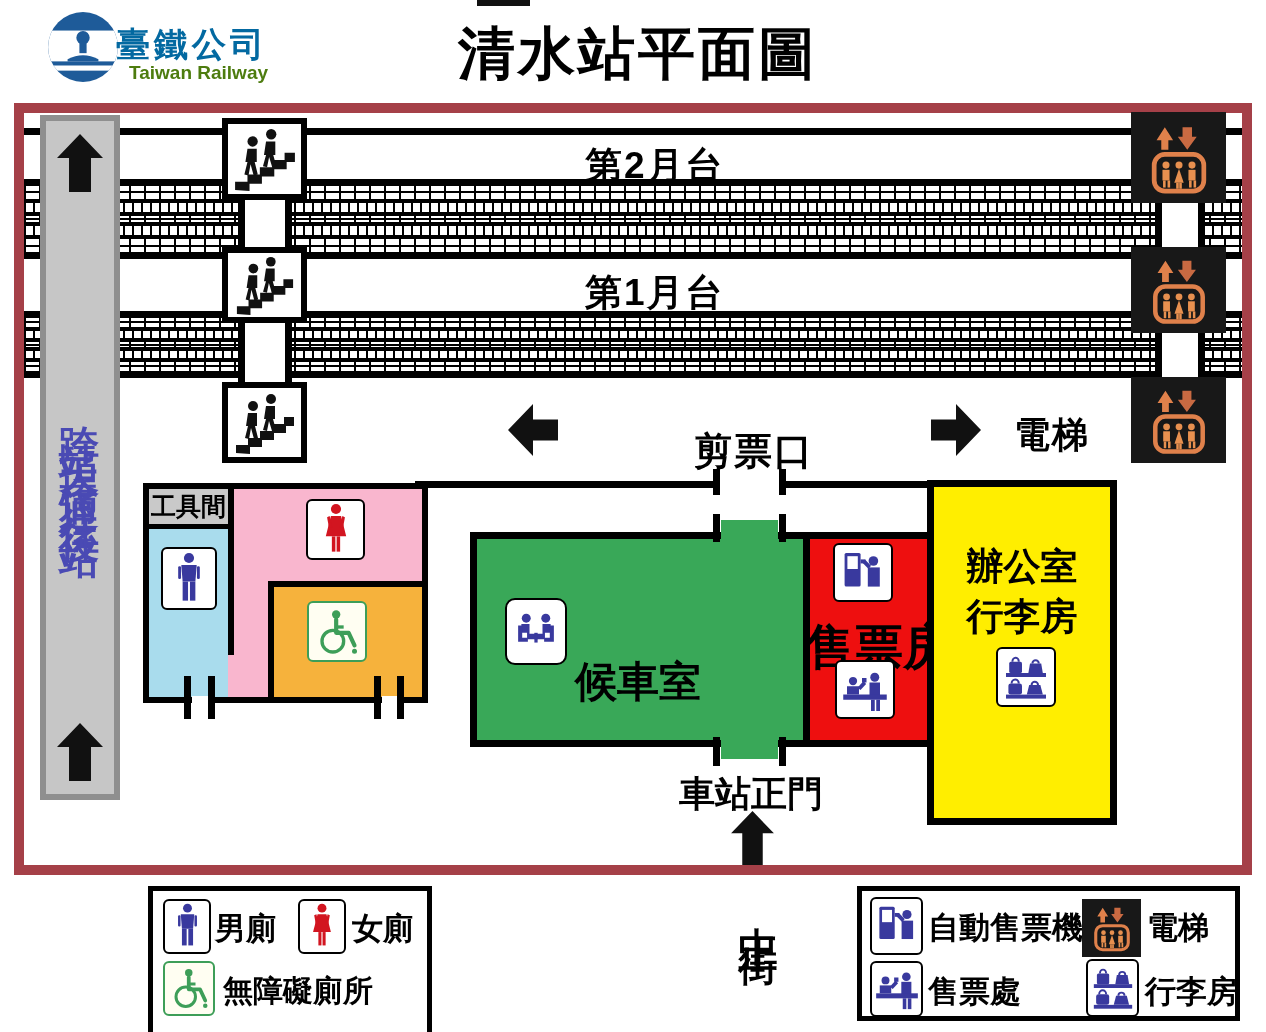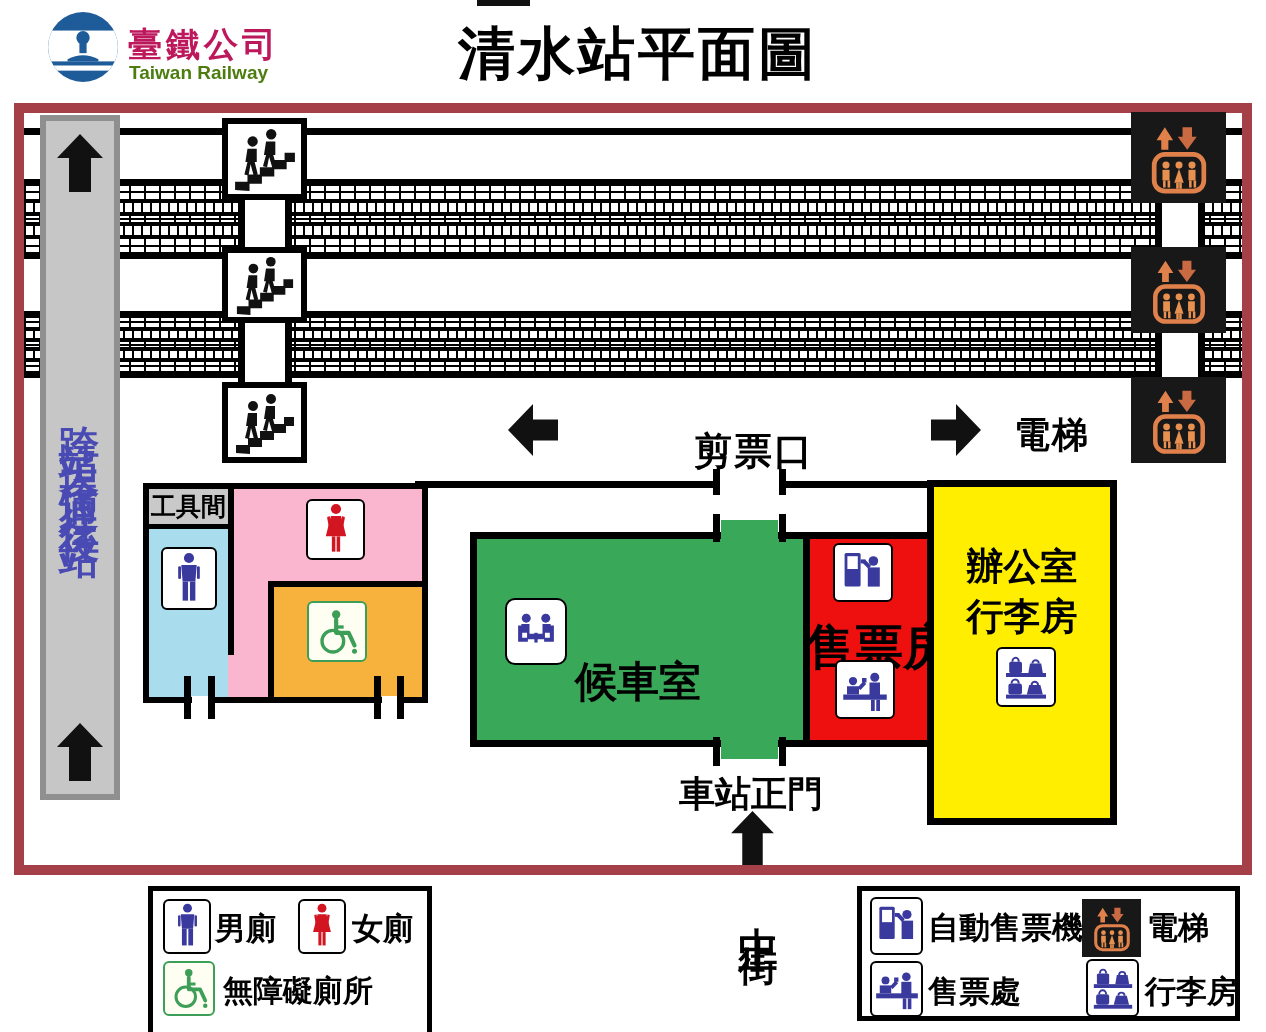--- a/index.html
+++ b/index.html
@@ -158,21 +158,21 @@
       </defs>
     <circle cx="36" cy="36" r="34" fill="#1e5b99"></circle>
     <g clip-path="url(#logoClip)">
       <rect x="2" y="20" width="68" height="30" fill="#fff"></rect>
       <rect x="2" y="54" width="68" height="5" fill="#fff"></rect>
       <circle cx="36" cy="27" r="6.5" fill="#1e5b99"></circle>
       <rect x="32.5" y="31" width="7" height="11" fill="#1e5b99"></rect>
       <path d="M21,48 q15,-8 30,0 v2 h-30 z" fill="#1e5b99"></path>
     </g>
   </svg>
-  <div class="lbl" style="left:128px;top:22px;font-size:34px;letter-spacing:4px;color:#be185d;">臺鐵公司</div>
+  <div class="lbl" style="left:116px;top:22px;font-size:34px;letter-spacing:4px;color:#0369a1;">臺鐵公司</div>
   <div class="lbl" style="left:129px;top:62px;font-size:19px;color:#4d7c0f;font-weight:bold;">Taiwan Railway</div>
   <div class="lbl" style="left:458px;top:16px;font-size:57px;letter-spacing:3px;font-weight:700;">清水站平面圖</div>
 
   <div class="abs" style="left:14px;top:103px;width:1238px;height:772px;border:10px solid #a54048;box-sizing:border-box;"></div>
 
   <div class="hline" style="top:128px;"></div>
   <div class="hline" style="top:179px;"></div>
   <div class="tz" style="top:186px;">
     <div class="tz-ticks" style="height:13px;"></div>
     <div class="tz-ladder" style="height:17px;"></div>
@@ -184,20 +184,22 @@
   <div class="hline" style="top:311px;"></div>
   <div class="tz" style="top:318px;">
     <div class="tz-ticks" style="height:9px;"></div>
     <div class="tz-ladder" style="height:15px;"></div>
     <div class="tz-ticks" style="height:5px;"></div>
     <div class="tz-ladder" style="height:15px;"></div>
     <div class="tz-ticks" style="height:9px;"></div>
   </div>
   <div class="hline" style="top:371px;"></div>
 
+  <div class="lbl" style="left:585px;top:141px;font-size:37px;letter-spacing:2px;">第2月台</div>
+  <div class="lbl" style="left:585px;top:268px;font-size:37px;letter-spacing:2px;">第1月台</div>
 
   <div class="corridor" style="left:238px;top:200px;width:54px;height:47px;"></div>
   <div class="corridor" style="left:238px;top:323px;width:54px;height:59px;"></div>
   <div class="corridor" style="left:1155px;top:203px;width:50px;height:44px;"></div>
   <div class="corridor" style="left:1155px;top:333px;width:50px;height:44px;"></div>
 
   <div class="stairsbox" style="left:222px;top:118px;height:82px;">
     <svg width="66" height="66" viewBox="0 0 64 64">
         <use href="#sym-stairs"></use>
       </svg>

